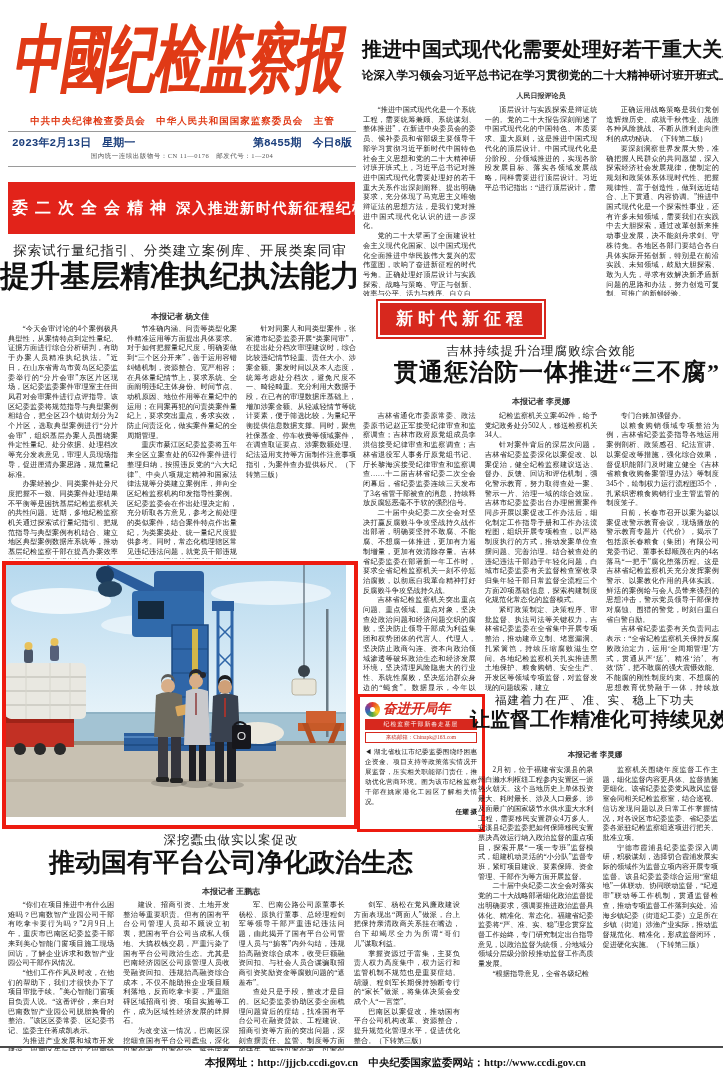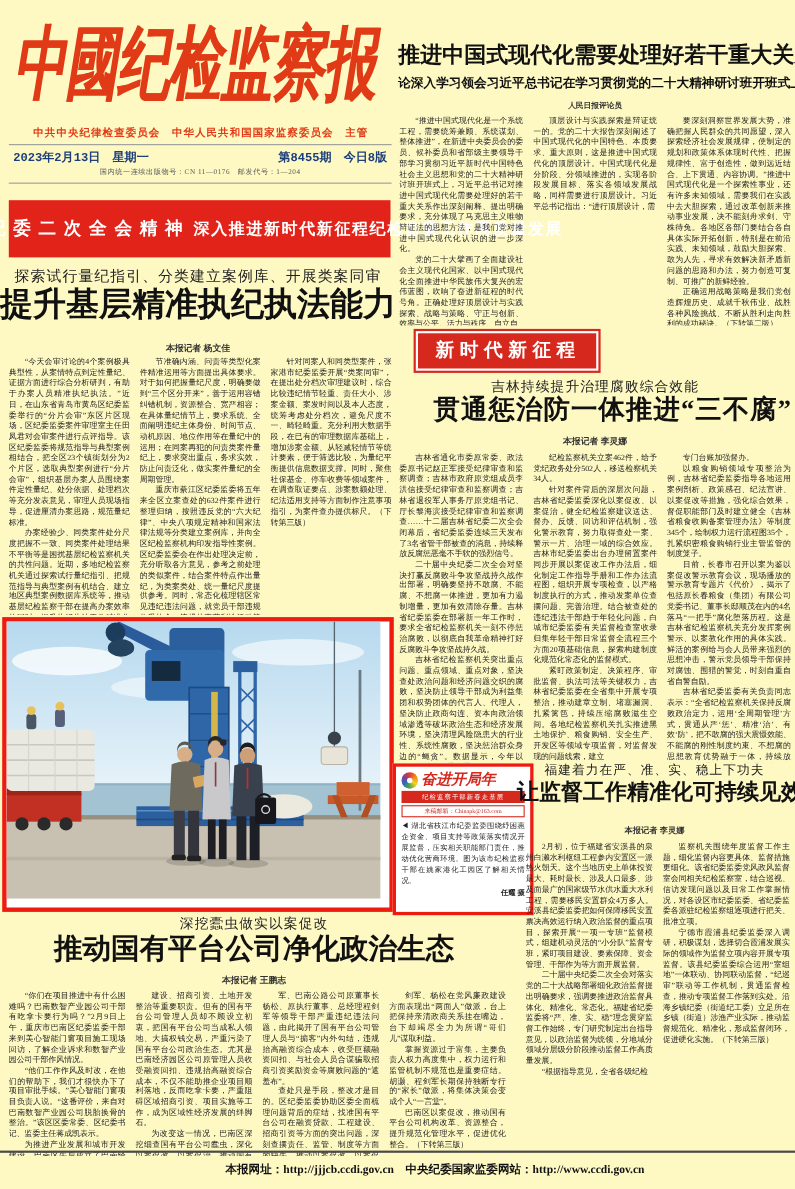--- a/index.html
+++ b/index.html
@@ -1,16 +1,16 @@
 <!DOCTYPE html>
 <html><head>
 <meta charset="utf-8">
 <style>
   html,body{margin:0;padding:0;background:#e9e9e9;}
-  .page{position:relative;width:723px;height:1081px;background:#fef9c3;overflow:hidden;
+  .page{position:relative;width:723px;height:1081px;background:#ffffff;overflow:hidden;
         font-family:"Liberation Serif",serif;color:#222;margin:0 auto;}
   
   .masthead-title{position:absolute;left:12px;top:22px;width:342px;height:92px;
     display:flex;justify-content:space-between;align-items:flex-start;
     color:#e03a16;font-weight:bold;font-style:italic;font-size:47px;line-height:1;
     font-family:"DejaVu Serif",serif;transform:scaleY(1.55);transform-origin:top;
     text-shadow:1px 0 currentColor;}
   .supervisor{position:absolute;left:10px;top:115px;width:345px;text-align:center;
     color:#e03a16;font-size:9.5px;font-weight:bold;letter-spacing:1px;font-family:"Liberation Sans",sans-serif;}
   .rule{position:absolute;background:#9a9a9a;height:1px;}
@@ -125,22 +125,22 @@
   <div class="byline cm-byline">人民日报评论员</div>
   <div class="cols cm-cols">
     <div class="col">
         <p>“推进中国式现代化是一个系统工程，需要统筹兼顾、系统谋划、整体推进”，在新进中央委员会的委员、候补委员和省部级主要领导干部学习贯彻习近平新时代中国特色社会主义思想和党的二十大精神研讨班开班式上，习近平总书记对推进中国式现代化需要处理好的若干重大关系作出深刻阐释、提出明确要求，充分体现了马克思主义唯物辩证法的思想方法，是我们党对推进中国式现代化认识的进一步深化。</p>
         <p>党的二十大擘画了全面建设社会主义现代化国家、以中国式现代化全面推进中华民族伟大复兴的宏伟蓝图，吹响了奋进新征程的时代号角。正确处理好顶层设计与实践探索、战略与策略、守正与创新、效率与公平、活力与秩序、自立自</p>
       </div>
     <div class="col">
         <p>顶层设计与实践探索是辩证统一的。党的二十大报告深刻阐述了中国式现代化的中国特色、本质要求、重大原则，这是推进中国式现代化的顶层设计。中国式现代化是分阶段、分领域推进的，实现各阶段发展目标、落实各领域发展战略，同样需要进行顶层设计。习近平总书记指出：“进行顶层设计，需</p>
       </div>
     <div class="col">
+        <p>正确运用战略策略是我们党创造辉煌历史、成就千秋伟业、战胜各种风险挑战、不断从胜利走向胜利的成功秘诀。（下转第二版）</p>
         <p>要深刻洞察世界发展大势，准确把握人民群众的共同愿望，深入探索经济社会发展规律，使制定的规划和政策体系体现时代性、把握规律性、富于创造性，做到远近结合、上下贯通、内容协调。”推进中国式现代化是一个探索性事业，还有许多未知领域，需要我们在实践中去大胆探索，通过改革创新来推动事业发展，决不能刻舟求剑、守株待兔。各地区各部门要结合各自具体实际开拓创新，特别是在前沿实践、未知领域，鼓励大胆探索、敢为人先，寻求有效解决新矛盾新问题的思路和办法，努力创造可复制、可推广的新鲜经验。</p>
-        <p>正确运用战略策略是我们党创造辉煌历史、成就千秋伟业、战胜各种风险挑战、不断从胜利走向胜利的成功秘诀。（下转第二版）</p>
       </div>
   </div>
 
   <div class="ne-label">新时代新征程</div>
   <div class="kicker ne-kicker">吉林持续提升治理腐败综合效能</div>
   <div class="headline ne-headline">贯通惩治防一体推进“三不腐”</div>
   <div class="byline ne-byline">本报记者 李灵娜</div>
   <div class="cols ne-cols">
     <div class="col">
         <p>吉林省通化市委原常委、政法委原书记赵正军接受纪律审查和监察调查；吉林市政府原党组成员李洪信接受纪律审查和监察调查；吉林省退役军人事务厅原党组书记、厅长黎海滨接受纪律审查和监察调查……十二届吉林省纪委二次全会闭幕后，省纪委监委连续三天发布了3名省管干部被查的消息，持续释放反腐惩恶毫不手软的强烈信号。</p>

